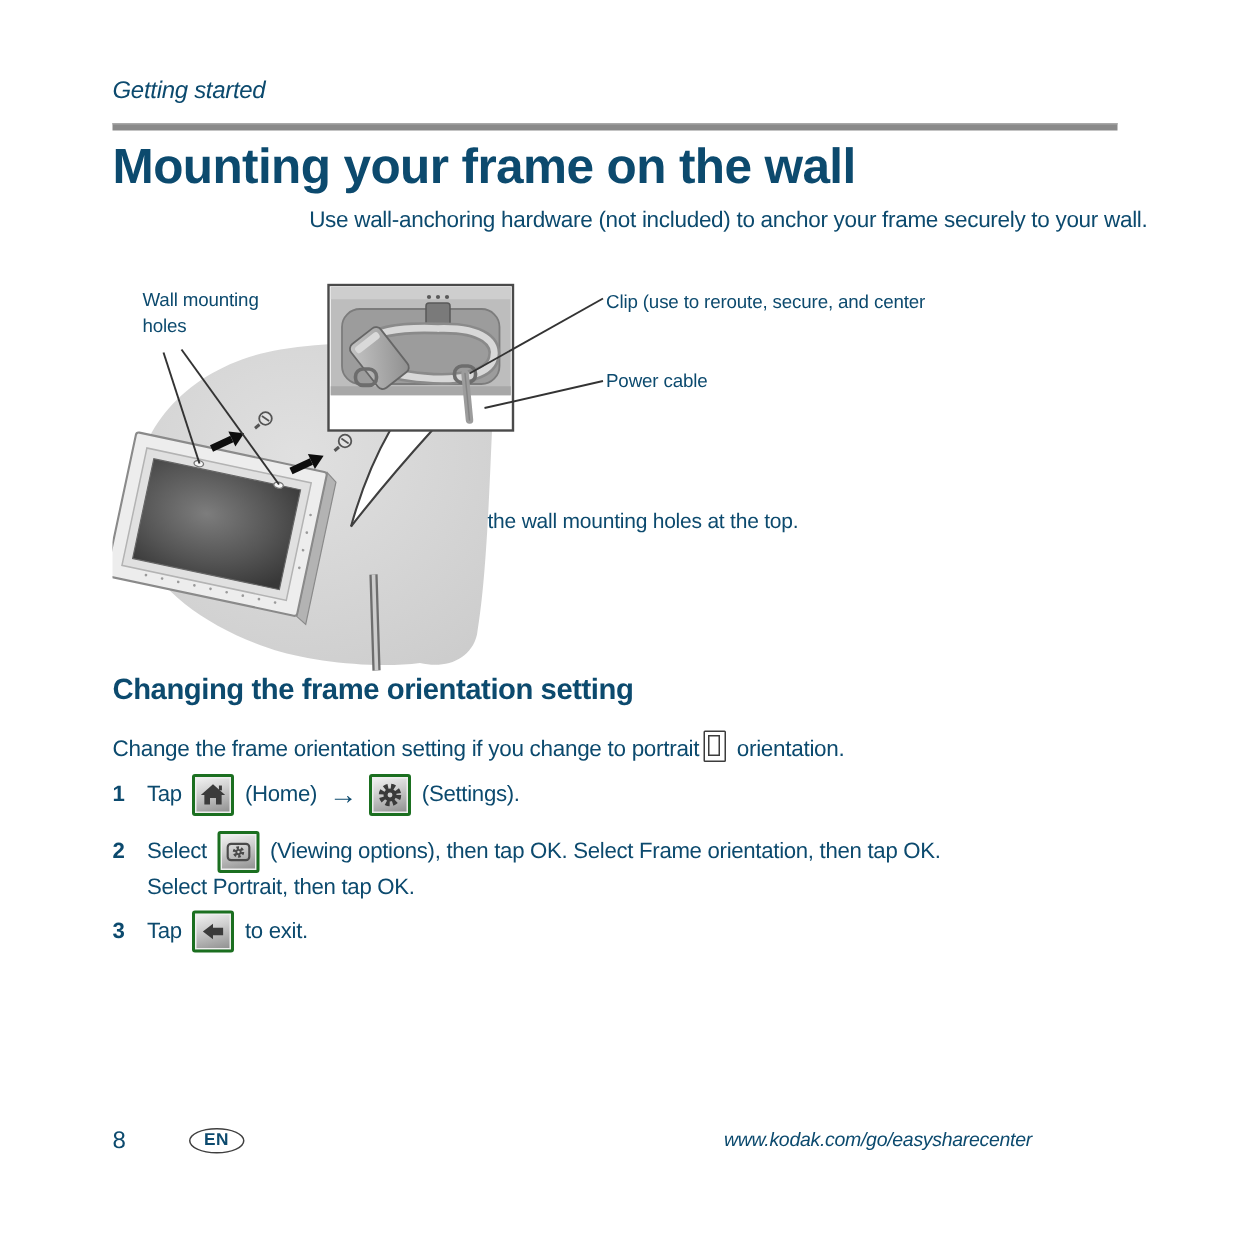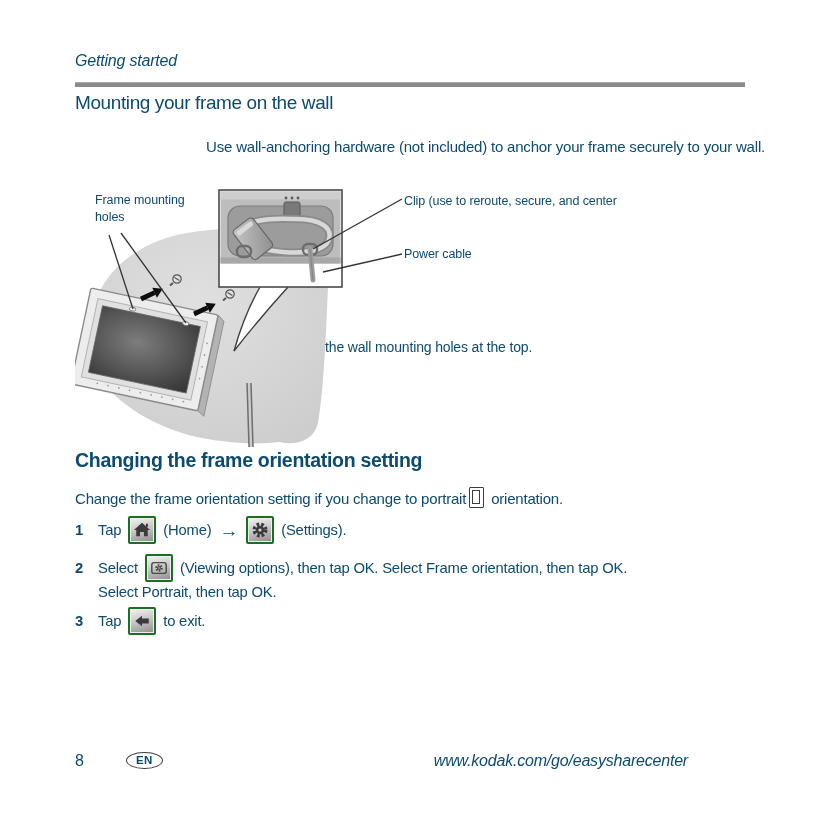--- a/index.html
+++ b/index.html
@@ -4,21 +4,21 @@
 <style>
   html,body{margin:0;padding:0;background:#fff;}
   #page{
     position:relative;width:769px;height:826px;background:#ffffff;
     font-family:"Liberation Sans", sans-serif;color:#0c4a6e;overflow:hidden;
   }
   .abs{position:absolute;}
   
   #running-head{left:75px;top:52px;font-style:italic;font-size:16px;letter-spacing:-0.2px;}
   #head-rule{left:75px;top:82px;width:670px;height:4px;background:#8a8a8a;border-top:1px solid #a8a8a8;}
-  #page-title{left:75px;top:92px;font-size:19px;font-weight:400;letter-spacing:-0.4px;}
+  #page-title{left:75px;top:92px;font-size:33px;font-weight:700;letter-spacing:-0.4px;}
   #intro-text{left:75px;top:138px;width:690px;font-size:15px;letter-spacing:-0.2px;text-align:right;}
   
   .dia-label{font-size:12.5px;line-height:1.35;letter-spacing:-0.1px;}
   #lbl-wall{left:95px;top:192px;width:110px;}
   #lbl-clip{left:404px;top:193px;width:250px;}
   #lbl-power{left:404px;top:246px;width:160px;}
   #dia-caption{left:325px;top:337px;width:420px;font-size:14px;line-height:1.5;letter-spacing:-0.15px;}
   
   .portrait-icon{
     display:inline-block;width:13px;height:19px;border:1.6px solid #3c3c3c;border-radius:1px;
@@ -45,21 +45,21 @@
     display:inline-flex;align-items:center;justify-content:center;
   }
   .tile svg{display:block;}
   .arrow-glyph{font-size:19px;line-height:1;margin:0 1px;}
   
   #footer-page-number{left:75px;top:752px;font-size:16px;}
   #lang-badge{
     left:126px;top:752px;border:1.8px solid #3f3f3f;border-radius:50%;
     padding:1px 9px 2px 9px;font-size:11.5px;font-weight:700;letter-spacing:0.3px;
   }
-  #footer-url{right:81px;top:752px;font-size:16px;font-style:italic;letter-spacing:-0.2px;}
+  #footer-url{right:81px;top:752px;font-size:13px;font-style:italic;letter-spacing:-0.2px;}
   
   #diagram{left:75px;top:183px;width:680px;height:266px;}
 </style>
 </head>
 <body>
 
 <div id="page">
 
   <div id="running-head" class="abs">Getting started</div>
   <div id="head-rule" class="abs"></div>
@@ -174,21 +174,21 @@
         <line x1="235" y1="66" x2="238" y2="97" stroke="#9c9c9c" stroke-width="5" stroke-linecap="round"></line>
         <line x1="235" y1="66" x2="238" y2="97" stroke="#6e6e6e" stroke-width="1" stroke-linecap="round" opacity="0.5"></line>
       </g>
 
       <line x1="327" y1="16" x2="238" y2="66" stroke="#333333" stroke-width="1.3"></line>
       <line x1="327" y1="71" x2="248" y2="89" stroke="#333333" stroke-width="1.3"></line>
     </svg>
   </div>
 
   <div id="lbl-wall" class="abs dia-label">
-    <div>Frame mounting</div>
+    <div>Wall mounting</div>
     <div>holes</div>
   </div>
   <div id="lbl-clip" class="abs dia-label">
     <div>Clip (use to reroute, secure, and center</div>
   </div>
   <div id="lbl-power" class="abs dia-label">Power cable</div>
 
   <div id="dia-caption" class="abs">
     <div>the wall mounting holes at the top.</div>
   </div>

